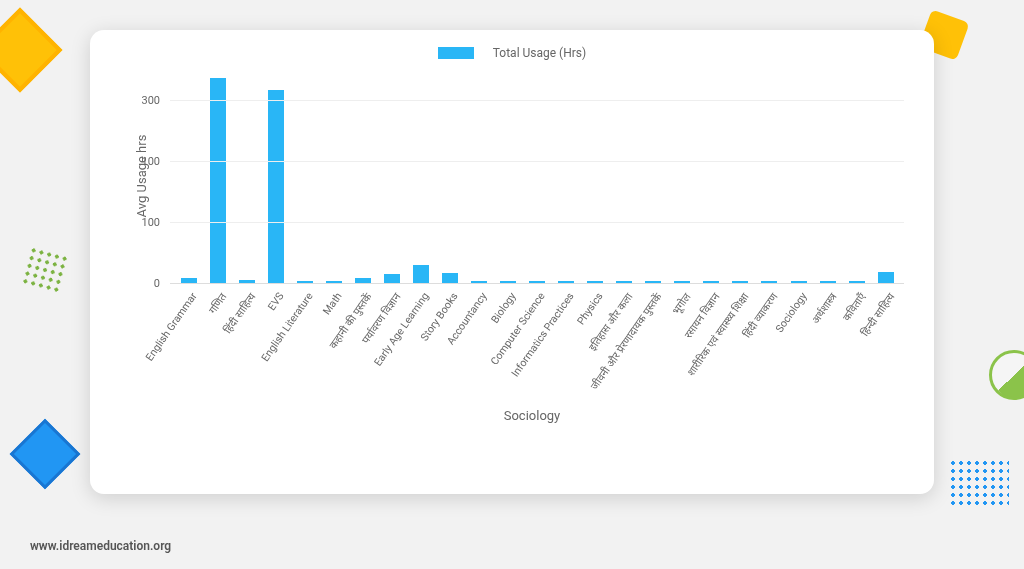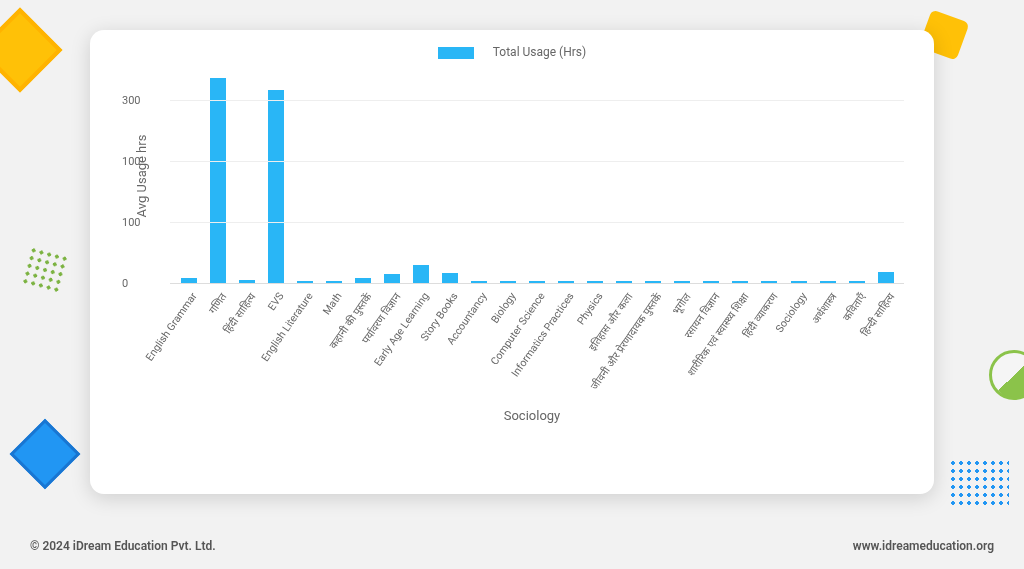--- a/index.html
+++ b/index.html
@@ -74,21 +74,21 @@
     box-shadow: 0 4px 20px rgba(0,0,0,0.15);
     padding: 14px 24px 18px 24px;
   }
 
   .legend {
     text-align: center;
     margin-bottom: 6px;
   }
   .legend-item {
     display: inline-flex;
-    align-items: flex-end;
+    align-items: center;
     gap: 19px;
     font-size: 12px;
     color: #666;
   }
   .legend-swatch {
     width: 36px; height: 12px;
     background: #29b6f6;
   }
 
   .plot {
@@ -103,21 +103,21 @@
     left: -48px;
     top: 0; bottom: 0;
     width: 44px;
   }
   .y-tick {
     position: absolute;
     right: 6px;
     font-size: 11px;
     color: #666;
     transform: translateY(-50%);
-    text-align: left;
+    text-align: right;
     width: 38px;
   }
   .grid-line {
     position: absolute;
     left: 0; right: 0;
     height: 1px;
     background: #eee;
   }
   .y-label {
     position: absolute;
@@ -379,15 +379,14 @@
       </div>
       <div class="x-slot">
         <div class="x-label">हिन्दी साहित्य</div>
       </div>
     </div>
   <div class="x-axis-title">Sociology</div>
 
 </div>
 
 <div class="footer">
-  <span>© 2024 iDream Education Pvt. Ltd.</span>
   <span>www.idreameducation.org</span>
 </div>
 
 </body></html>

